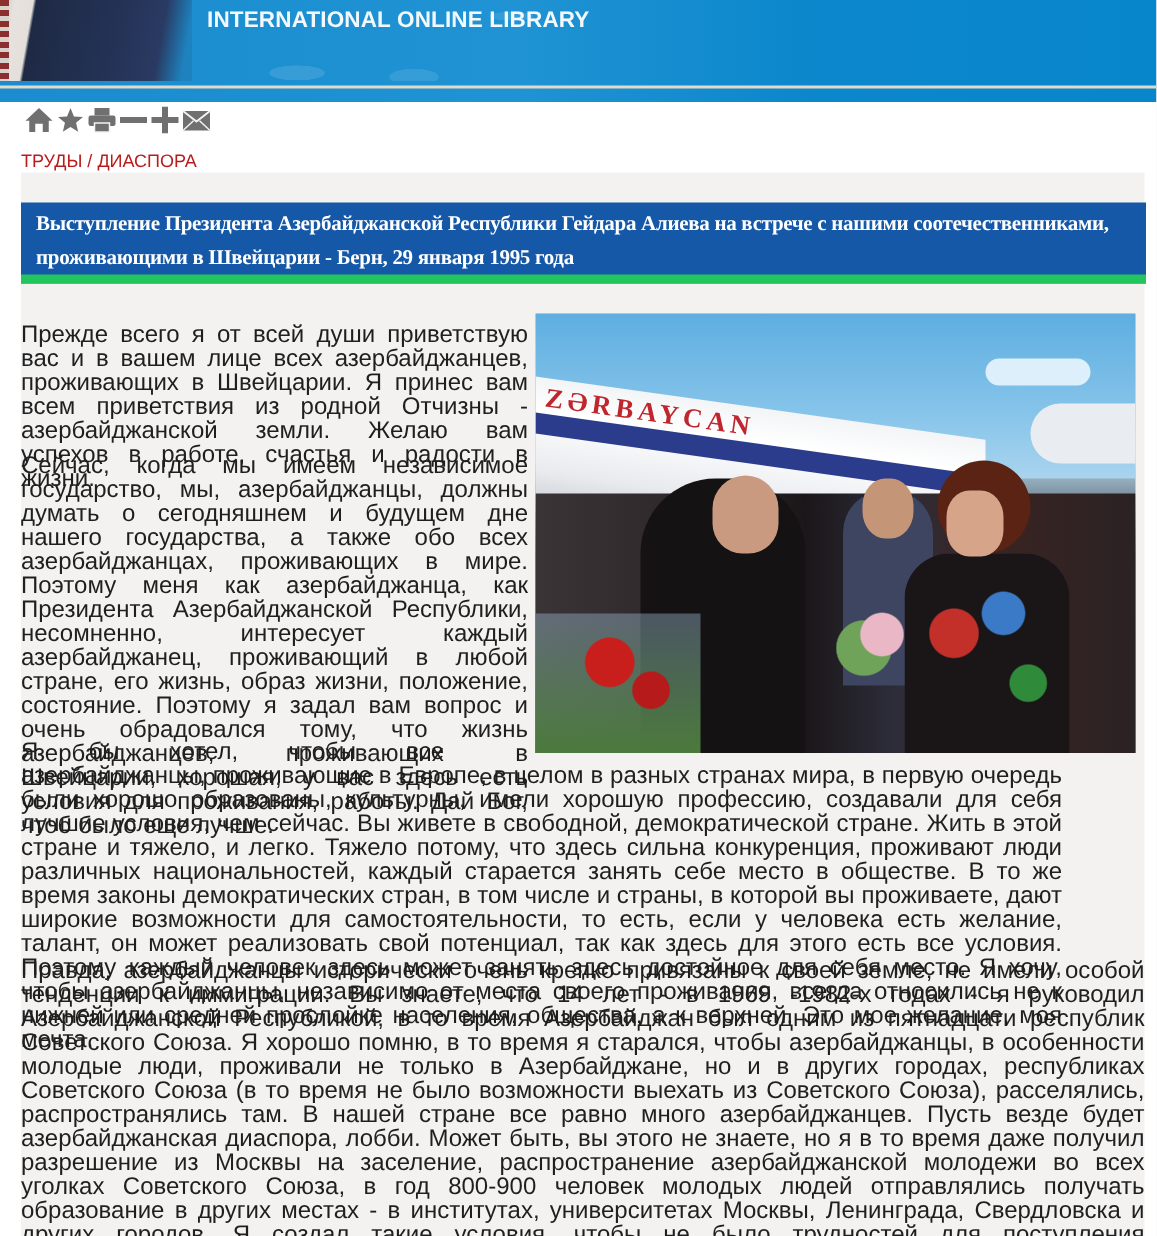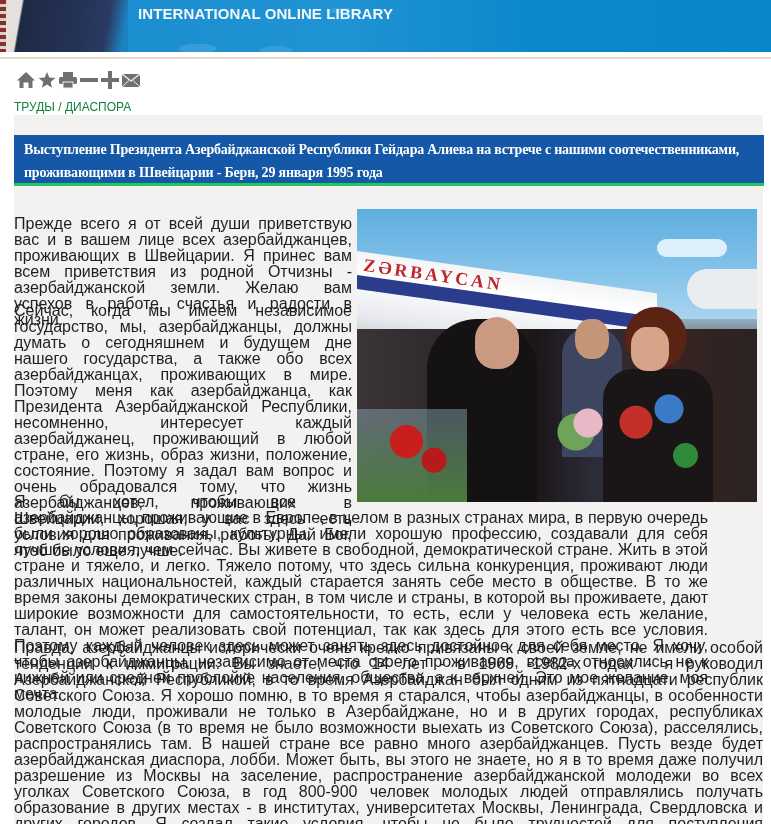--- a/index.html
+++ b/index.html
@@ -1,45 +1,45 @@
 <!DOCTYPE html>
 <html><head>
 <meta charset="utf-8">
 <style>
   html, body { margin: 0; padding: 0; background: #ffffff; }
   body { width: 771px; height: 824px; overflow: hidden; position: relative; font-family: "Liberation Sans", sans-serif; }
 
   
-  .header { position: absolute; left: 0; top: 0; width: 771px; height: 52px;
+  .header { position: absolute; left: 0; top: 0; width: 771px; height: 68px;
     background: linear-gradient(90deg, #1a8ccf 0%, #1f93d3 45%, #0c87cc 70%, #0886cc 100%); overflow: hidden; }
   .header .portrait { position: absolute; left: 0; top: 0; width: 128px; height: 54px;
     background: linear-gradient(100deg, #c9c3bd 0px, #e7e2dd 10px, #e4dfda 22px, #1e2a44 24px, #243256 80px, #2a3a62 110px, #1e82bf 128px); }
   .header .portrait-tie { position: absolute; left: 0; top: 0; width: 6px; height: 54px;
     background: repeating-linear-gradient(180deg, #8a2e2e 0 4px, #d9d2cc 4px 7px); }
   .header .ornament { position: absolute; left: 120px; top: 0; width: 260px; height: 54px;
     background: radial-gradient(ellipse at 30% 90%, rgba(255,255,255,0.12) 0 18px, transparent 19px),
                 radial-gradient(ellipse at 60% 95%, rgba(255,255,255,0.10) 0 16px, transparent 17px),
                 radial-gradient(ellipse at 85% 20%, rgba(255,255,255,0.10) 0 14px, transparent 15px); }
   .header .site-title { position: absolute; left: 138px; top: 5px; color: #f3f8fc;
     font-family: "Liberation Sans", sans-serif; font-weight: bold; font-size: 15px; letter-spacing: 0.1px; }
   .header-rule { position: absolute; left: 0; top: 57px; width: 771px; height: 2px; background: #e3d9c8; }
 
   
   .toolbar { position: absolute; left: 16px; top: 69px; height: 22px; display: flex; align-items: center; gap: 1px; }
   .toolbar .tb { width: 20px; height: 20px; display: inline-flex; align-items: center; justify-content: center; cursor: pointer; }
   .toolbar svg { display: block; }
 
-  .breadcrumb { position: absolute; left: 14px; top: 100px; font-size: 12px; color: #15803d; text-align: center; }
+  .breadcrumb { position: absolute; left: 14px; top: 100px; font-size: 12px; color: #b91c1c; text-align: center; }
   .breadcrumb span { cursor: pointer; }
 
   
   .panel { position: absolute; left: 14px; top: 115px; width: 749px; height: 709px; background: #f3f2f1; }
 
   .title-bar { position: absolute; left: 14px; top: 135px; width: 750px; height: 48px;
-    background: #1558a8; border-bottom: 3px solid #22c55e; box-sizing: content-box; }
+    background: #1558a8; border-bottom: 6px solid #22c55e; box-sizing: content-box; }
   .title-bar h1 { margin: 0; padding: 3px 10px 0 10px; color: #ffffff; font-family: "Liberation Serif", serif;
     font-weight: bold; font-size: 14px; line-height: 23px; letter-spacing: -0.2px; }
 
   
   .photo { position: absolute; left: 357px; top: 209px; width: 400px; height: 293px; overflow: hidden;
     background: linear-gradient(180deg, #7dbfe8 0%, #9ccde9 20%, #b7d9ec 32%, #2a2a30 55%, #1d1a1c 100%); }
   .photo .sky { position: absolute; left: 0; top: 0; width: 400px; height: 110px;
     background: linear-gradient(180deg, #5eaee0 0%, #86c4ea 60%, #a9d4ee 100%); }
   .photo .cloud { position: absolute; left: 300px; top: 30px; width: 70px; height: 18px; border-radius: 10px; background: rgba(240,248,255,0.85); }
   .photo .fuselage { position: absolute; left: 0; top: 42px; width: 300px; height: 90px;

